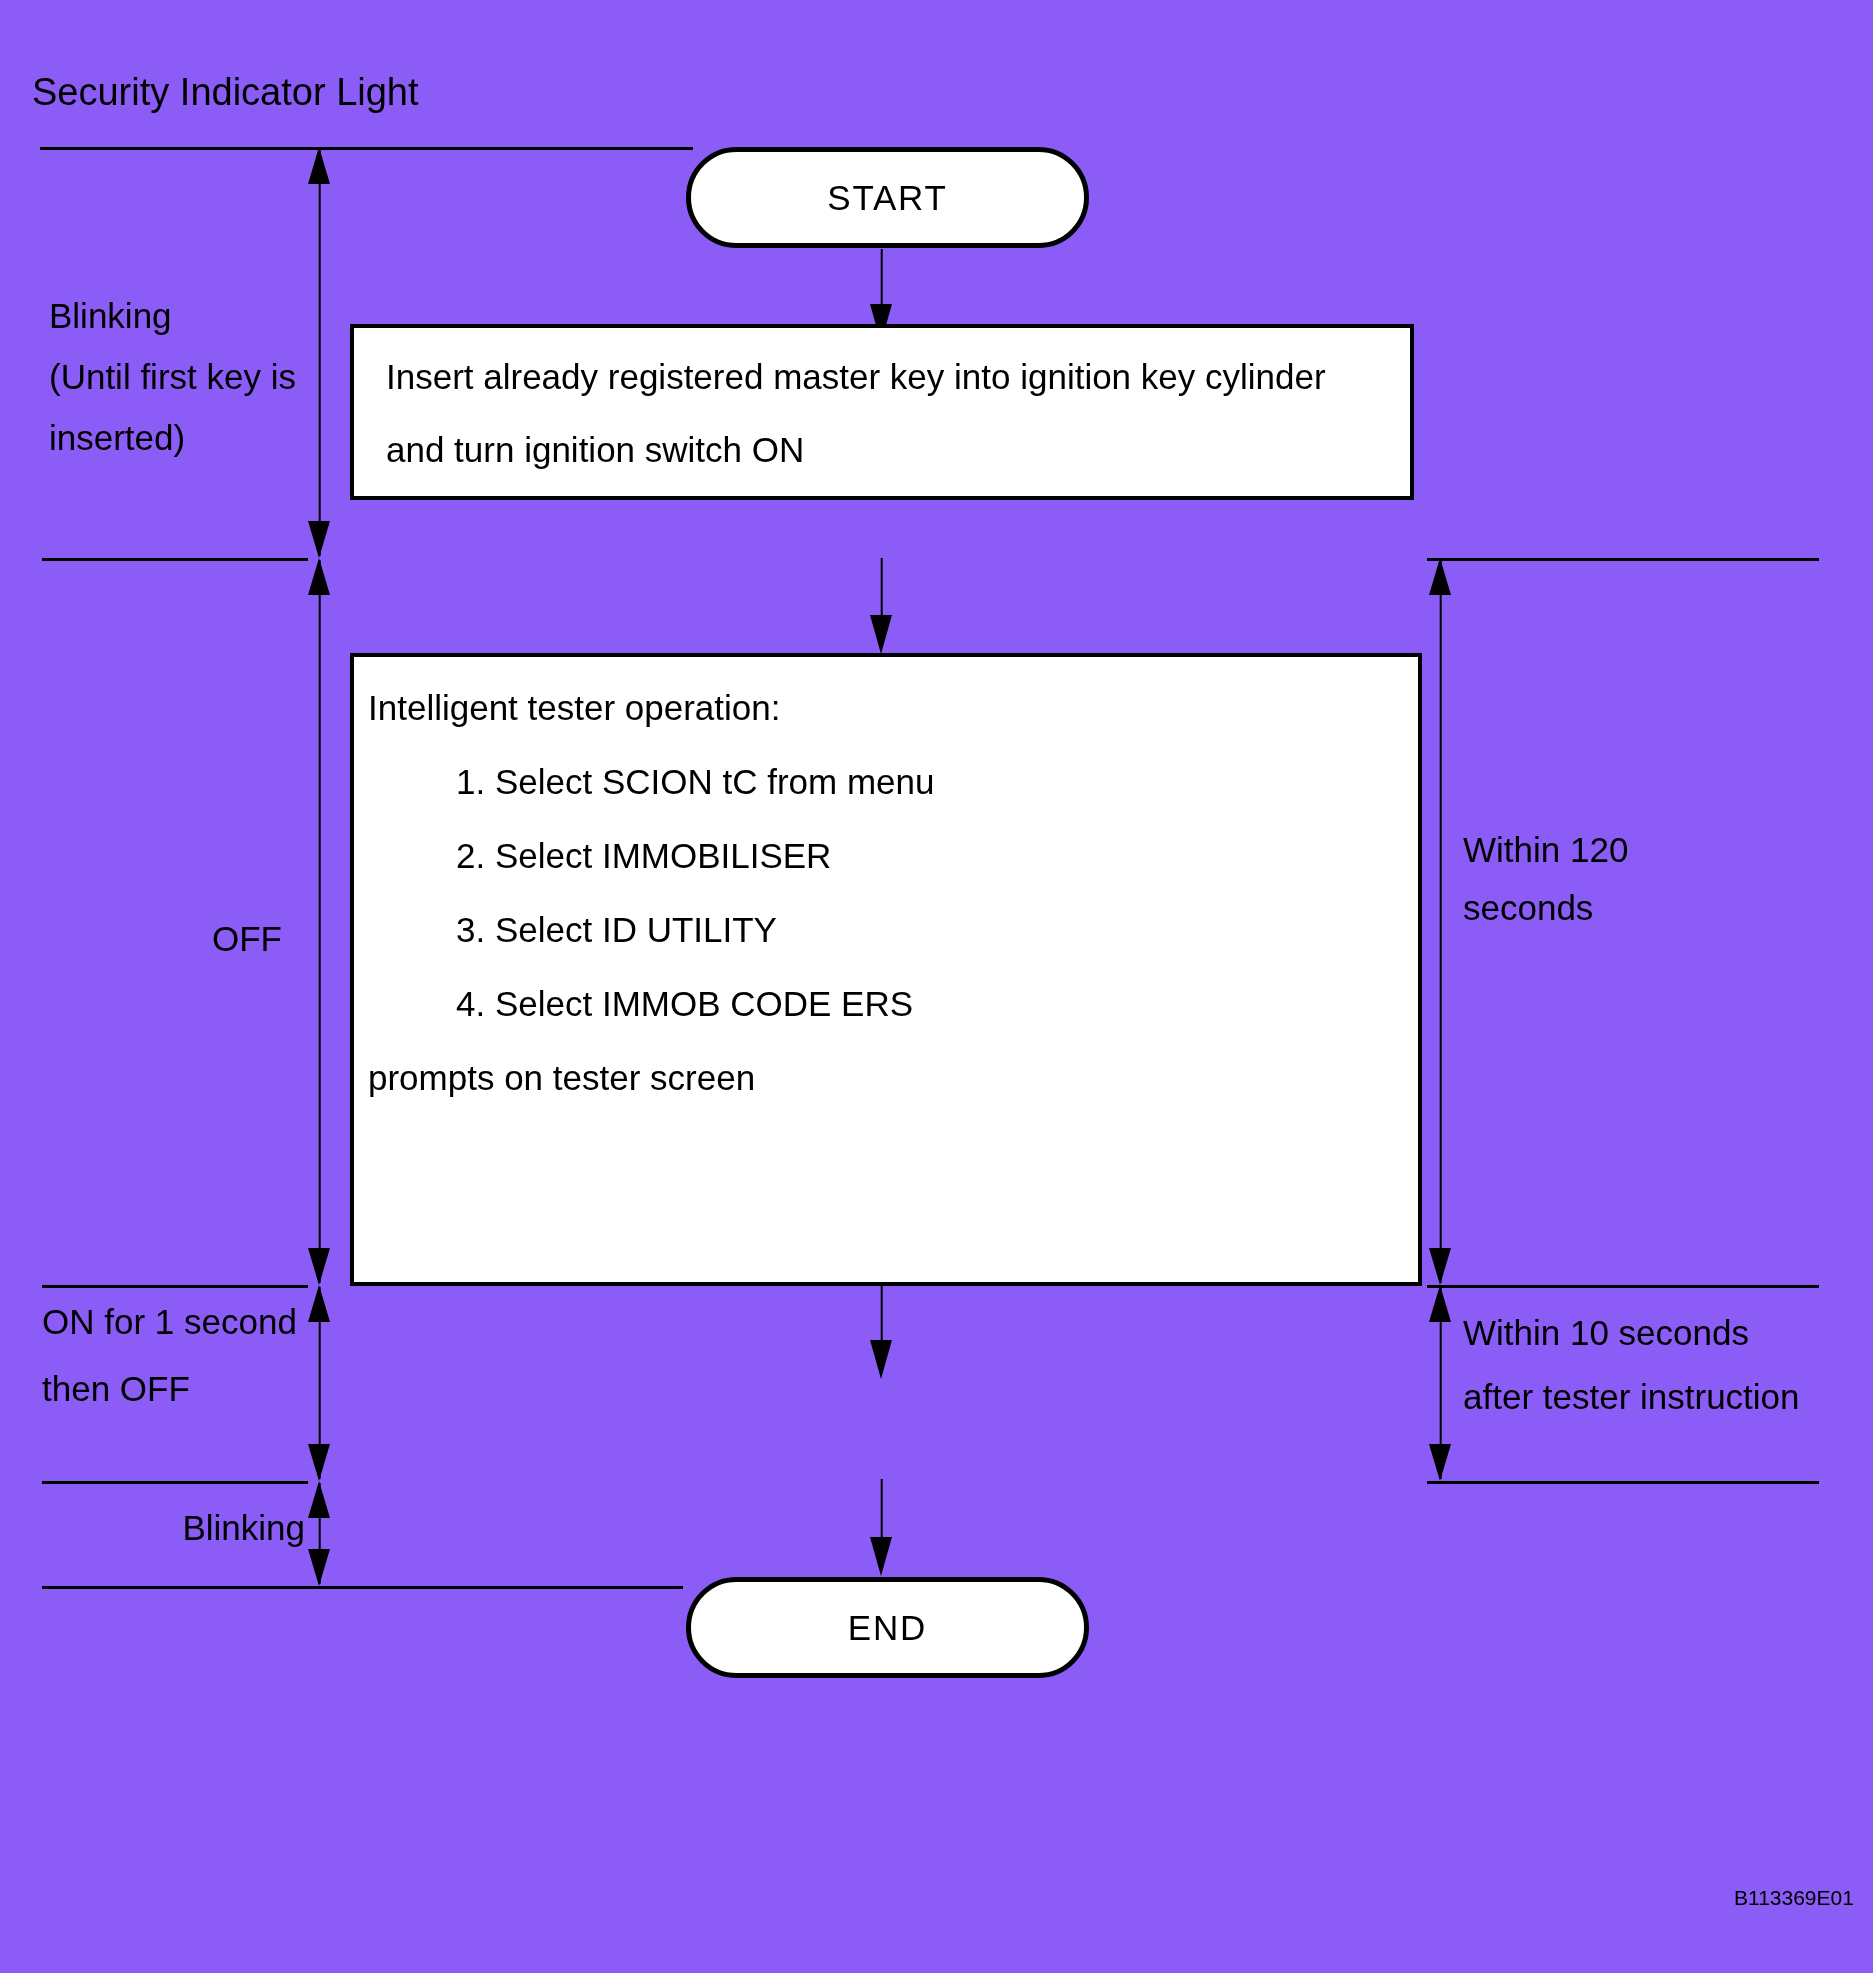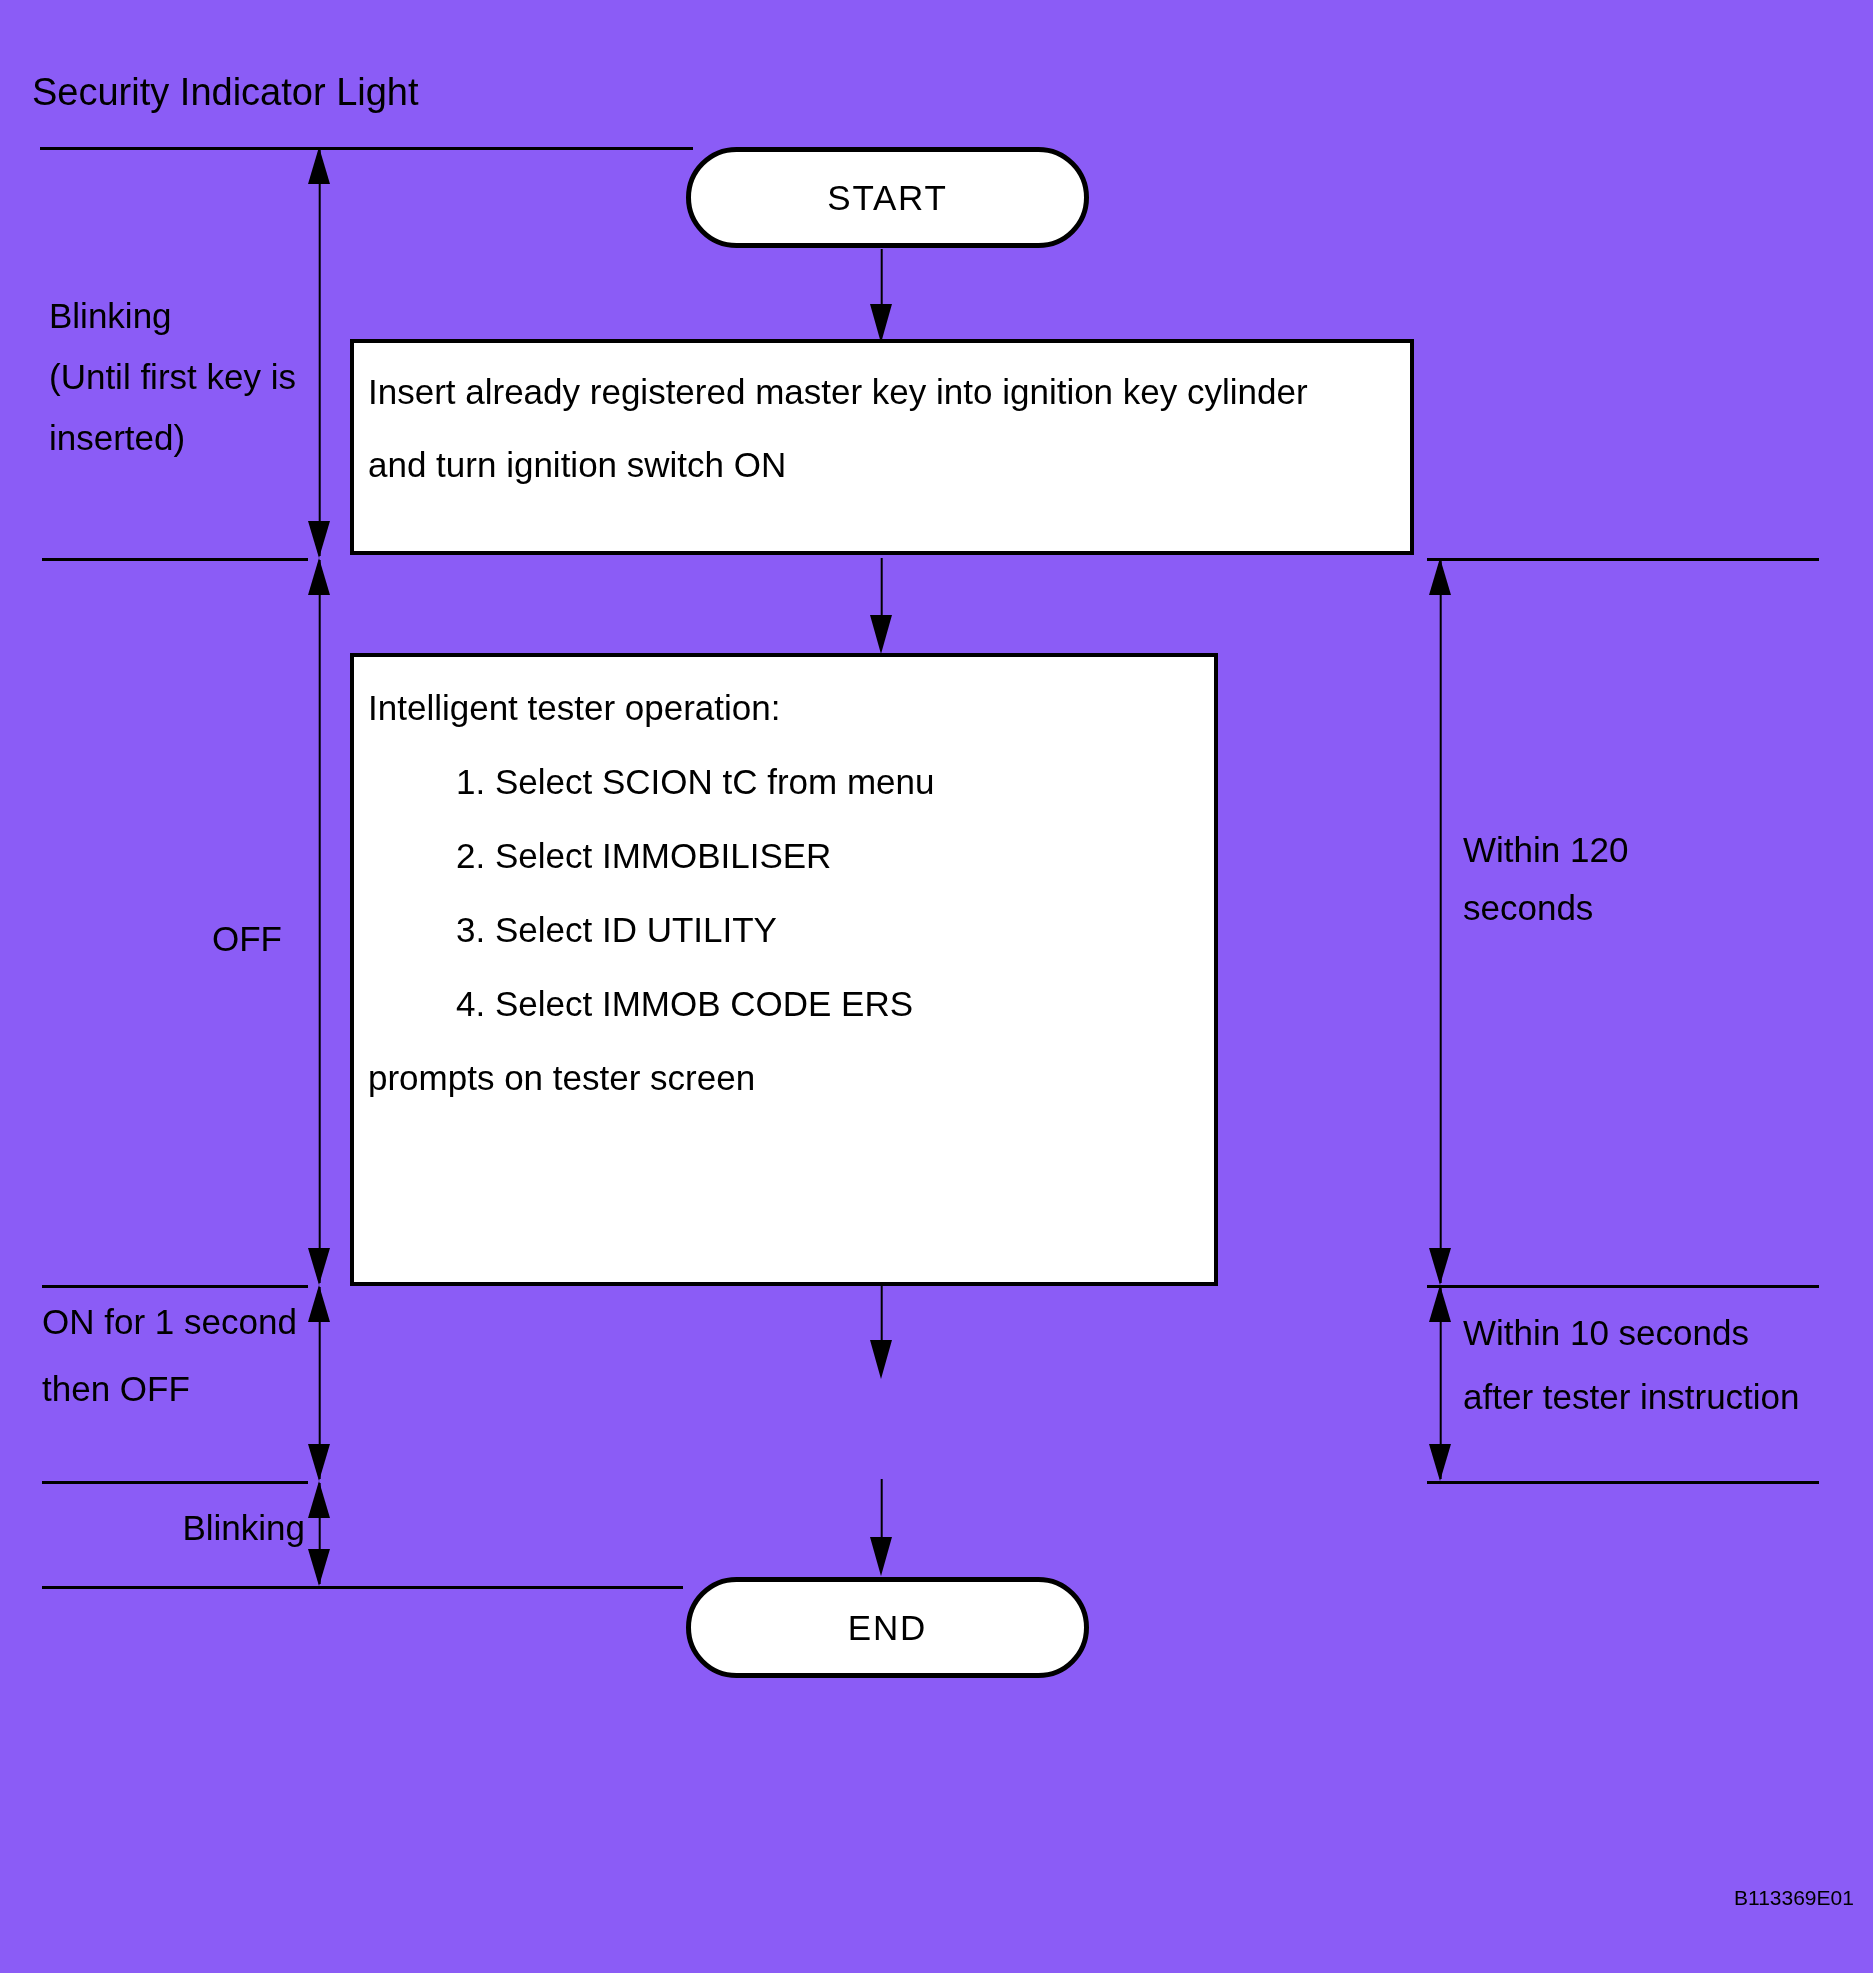--- a/index.html
+++ b/index.html
@@ -106,33 +106,33 @@
 
   <div class="oval" style="left:686px; top:147px;">
     <span>START</span>
   </div>
 
   <div class="flow" style="left:870px; top:249px; height:94px;">
     <div class="shaft"></div>
     <div class="head"></div>
   </div>
 
-  <div class="box" style="left:350px; top:339px; width:1064px; height:216px;">
+  <div class="box" style="left:350px; top:324px; width:1064px; height:176px;padding-left:18px;">
     <div class="box-text">
       <div>Insert already registered master key into ignition key cylinder</div>
       <div>and turn ignition switch ON</div>
     </div>
   </div>
 
   <div class="flow" style="left:870px; top:558px; height:96px;">
     <div class="shaft"></div>
     <div class="head"></div>
   </div>
 
-  <div class="box" style="left:350px; top:653px; width:868px; height:633px;">
+  <div class="box" style="left:350px; top:653px; width:1072px; height:633px;">
     <div class="box2-text">
       <div>Intelligent tester operation:</div>
       <div class="step">1. Select SCION tC from menu</div>
       <div class="step">2. Select IMMOBILISER</div>
       <div class="step">3. Select ID UTILITY</div>
       <div class="step">4. Select IMMOB CODE ERS</div>
       <div>prompts on tester screen</div>
     </div>
   </div>
 

